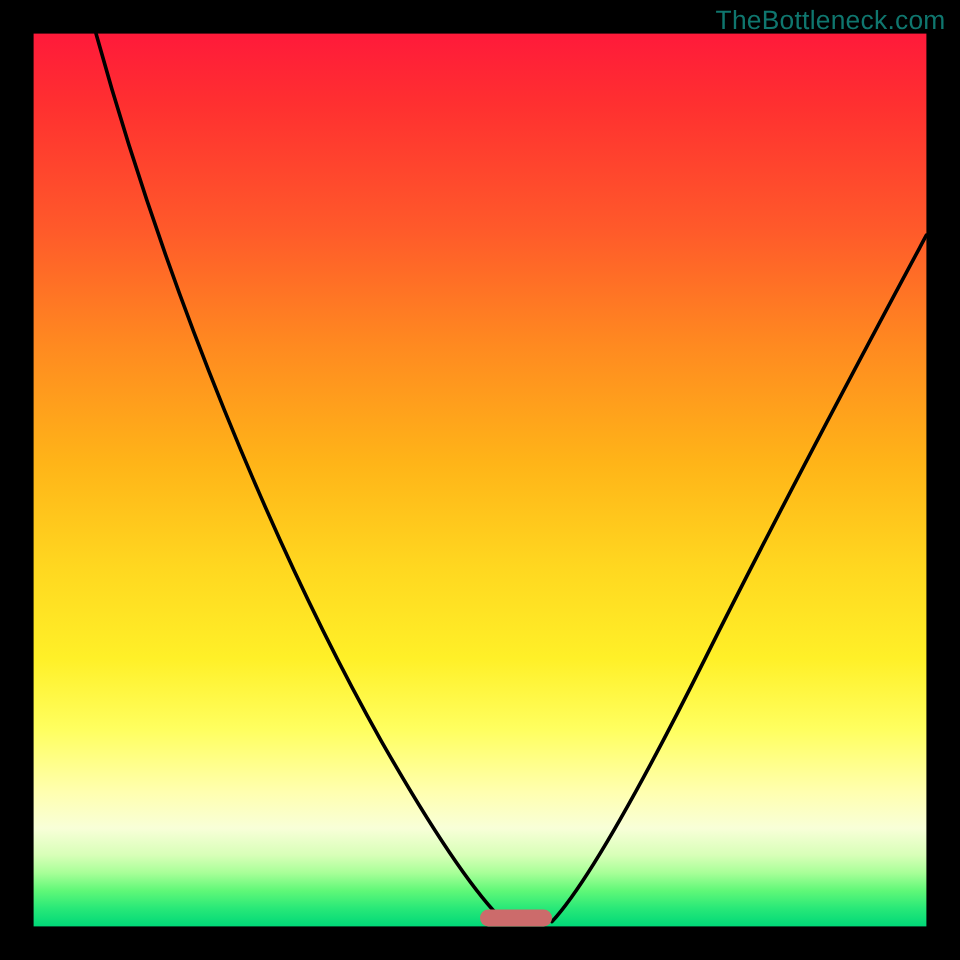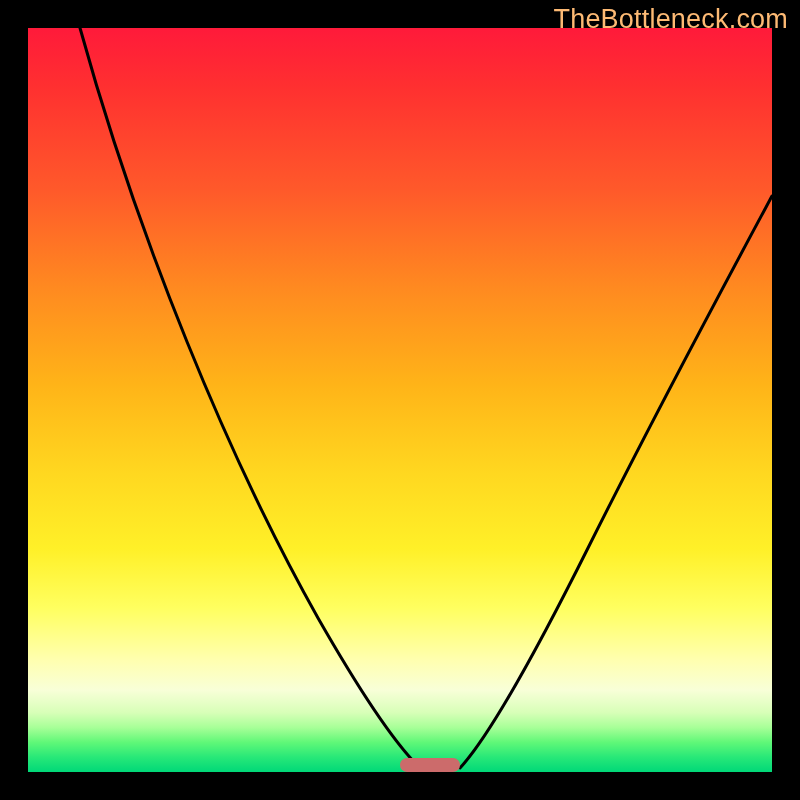--- a/index.html
+++ b/index.html
@@ -37,23 +37,23 @@
       #d8ffb8 92%,
       #a8ff98 94%,
       #60f878 96%,
       #28e878 98%,
       #00d878 100%);
   }
   .watermark {
     position: absolute;
     top: 4px;
     right: 12px;
-    font-size: 27px;
+    font-size: 22px;
     font-weight: 500;
-    color: #fdba74;
+    color: #0f766e;
     letter-spacing: 0.2px;
     user-select: none;
   }
   svg.curves {
     position: absolute;
     left: 0;
     top: 0;
     width: 744px;
     height: 744px;
     overflow: visible;

